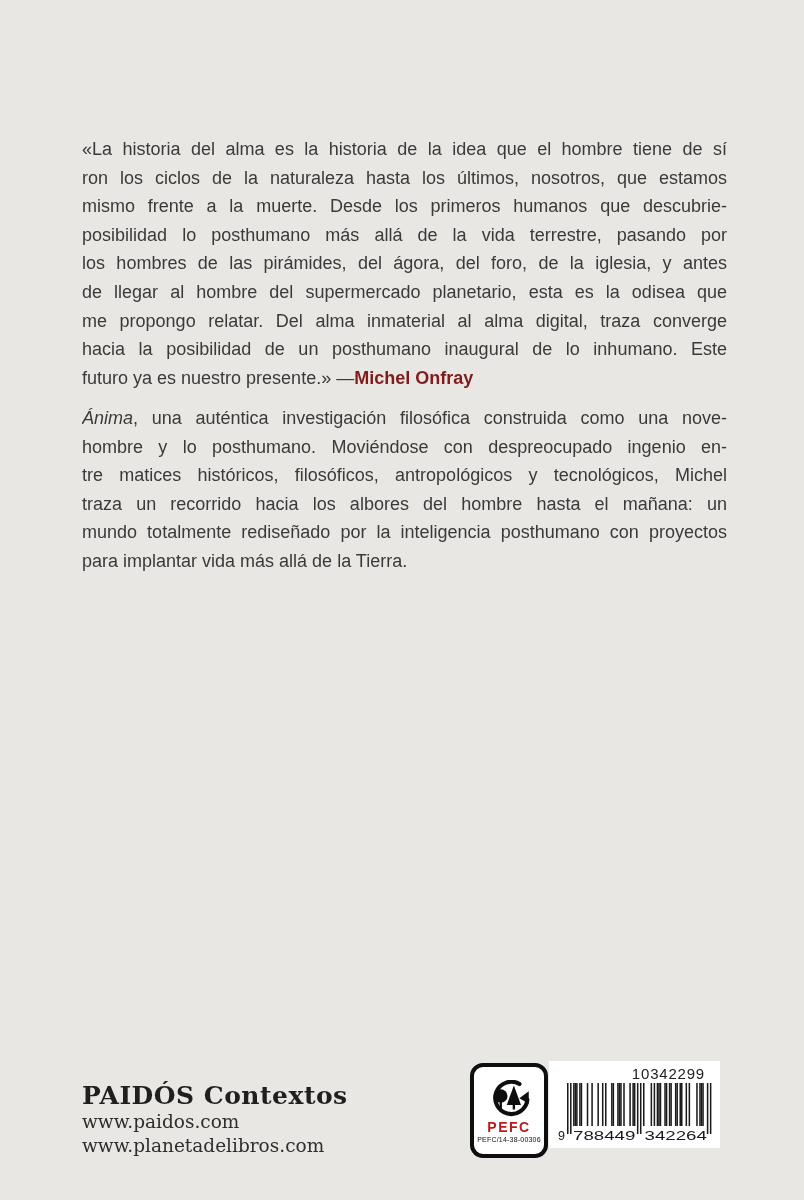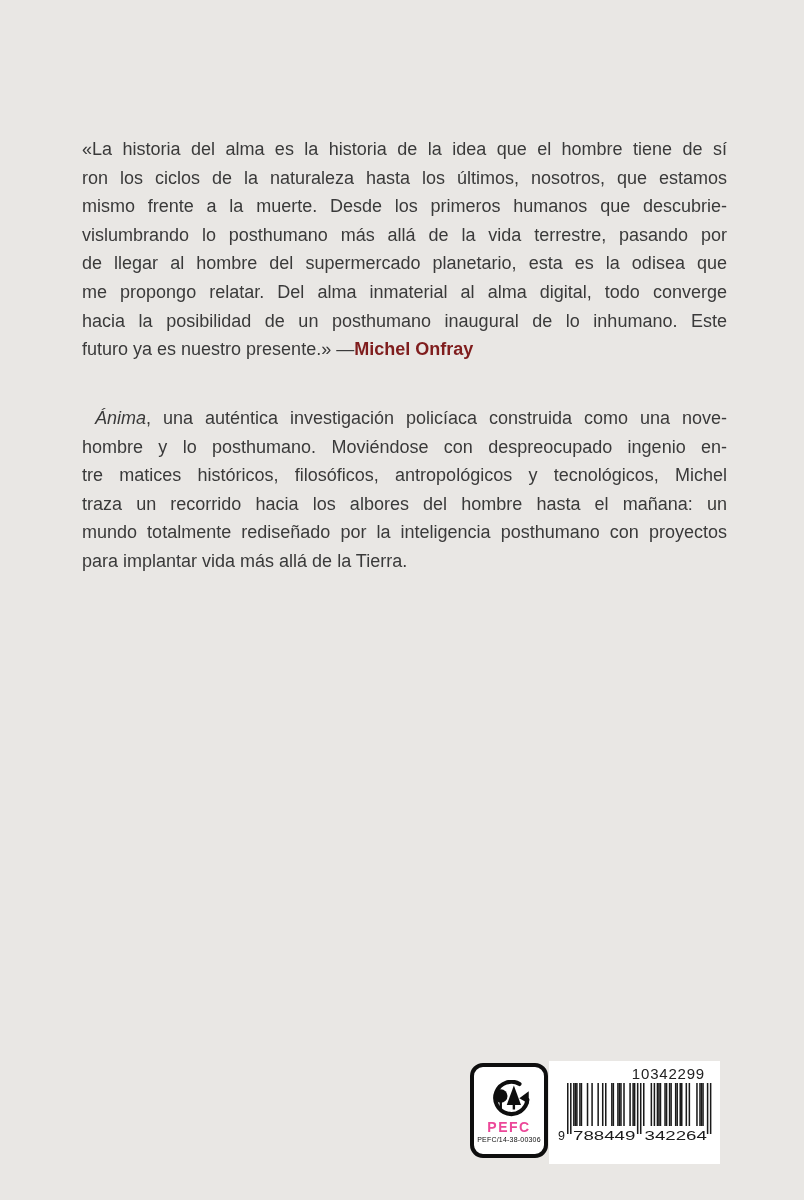--- a/index.html
+++ b/index.html
@@ -29,21 +29,21 @@
     text-align: justify;
     text-align-last: justify;
     white-space: normal;
     height: 28.6px;
     overflow: hidden;
   }
   .jline.last {
     text-align: left;
     text-align-last: left;
   }
-  .italic { font-style: italic; margin-left: 13px; }
+  .italic { font-style: italic; }
   .author {
     font-weight: bold;
     color: #7f1d1d;
   }
 
   
   .imprint {
     position: absolute;
     left: 82px;
     top: 1082px;
@@ -77,38 +77,38 @@
     display: flex;
     flex-direction: column;
     align-items: center;
     justify-content: center;
     padding-top: 2px;
   }
   .pefc-label {
     font-size: 14px;
     font-weight: 800;
     letter-spacing: 1.5px;
-    color: #ec4899;
+    color: #b91c1c;
     line-height: 15px;
     margin-top: 2px;
   }
   .pefc-code {
     font-size: 7px;
     letter-spacing: 0.2px;
     color: #0e0e0e;
     line-height: 9px;
   }
 
   
   .barcode-box {
     position: absolute;
     left: 549px;
     top: 1061px;
     width: 171px;
-    height: 103px;
+    height: 87px;
     box-sizing: border-box;
     background: #ffffff;
     padding: 3px 7px 0 7px;
   }
   .tracking {
     text-align: right;
     padding-right: 8px;
     font-size: 15px;
     letter-spacing: 0.8px;
     color: #222;
@@ -119,39 +119,45 @@
 </head>
 <body>
 
 <div class="page">
 
   <div class="para para-quote">
     <div>
         <div class="jline">«La historia del alma es la historia de la idea que el hombre tiene de sí</div>
         <div class="jline">ron los ciclos de la naturaleza hasta los últimos, nosotros, que estamos</div>
         <div class="jline">mismo frente a la muerte. Desde los primeros humanos que descubrie-</div>
-        <div class="jline">vislumbrando lo posthumano más allá de la vida terrestre, pasando por</div>
+        <div class="jline">posibilidad lo posthumano más allá de la vida terrestre, pasando por</div>
+        <div class="jline">los hombres de las pirámides, del ágora, del foro, de la iglesia, y antes</div>
         <div class="jline">de llegar al hombre del supermercado planetario, esta es la odisea que</div>
-        <div class="jline">me propongo relatar. Del alma inmaterial al alma digital, todo converge</div>
+        <div class="jline">me propongo relatar. Del alma inmaterial al alma digital, traza converge</div>
         <div class="jline">hacia la posibilidad de un posthumano inaugural de lo inhumano. Este</div>
       </div>
     <div class="jline last"><span>futuro ya es nuestro presente.» —</span><span class="author">Michel Onfray</span></div>
   </div>
 
   <div class="para para-synopsis">
-    <div class="jline"><span class="italic">Ánima</span><span>, una auténtica investigación policíaca construida como una nove-</span></div>
+    <div class="jline"><span class="italic">Ánima</span><span>, una auténtica investigación filosófica construida como una nove-</span></div>
     <div>
         <div class="jline">hombre y lo posthumano. Moviéndose con despreocupado ingenio en-</div>
         <div class="jline">tre matices históricos, filosóficos, antropológicos y tecnológicos, Michel</div>
         <div class="jline">traza un recorrido hacia los albores del hombre hasta el mañana: un</div>
         <div class="jline">mundo totalmente rediseñado por la inteligencia posthumano con proyectos</div>
       </div>
     <div class="jline last">para implantar vida más allá de la Tierra.</div>
   </div>
 
+  <div class="imprint">
+    <div class="imprint-name">PAIDÓS Contextos</div>
+    <div class="imprint-url">www.paidos.com</div>
+    <div class="imprint-url">www.planetadelibros.com</div>
+  </div>
 
   <div class="pefc-box">
     <svg width="48" height="38" viewBox="0 0 64 50">
 
       <path d="M 46 5 A 21.5 21.5 0 1 0 56.5 26" fill="none" stroke="#0e0e0e" stroke-width="5.5" stroke-linecap="round"></path>
       <path d="M 56 14 L 60 30 L 46 26 Z" fill="#0e0e0e" transform="rotate(14 54 24)"></path>
 
       <circle cx="21" cy="21" r="9" fill="#0e0e0e"></circle>
       <rect x="19.4" y="27" width="3.2" height="12" fill="#0e0e0e"></rect>
 

